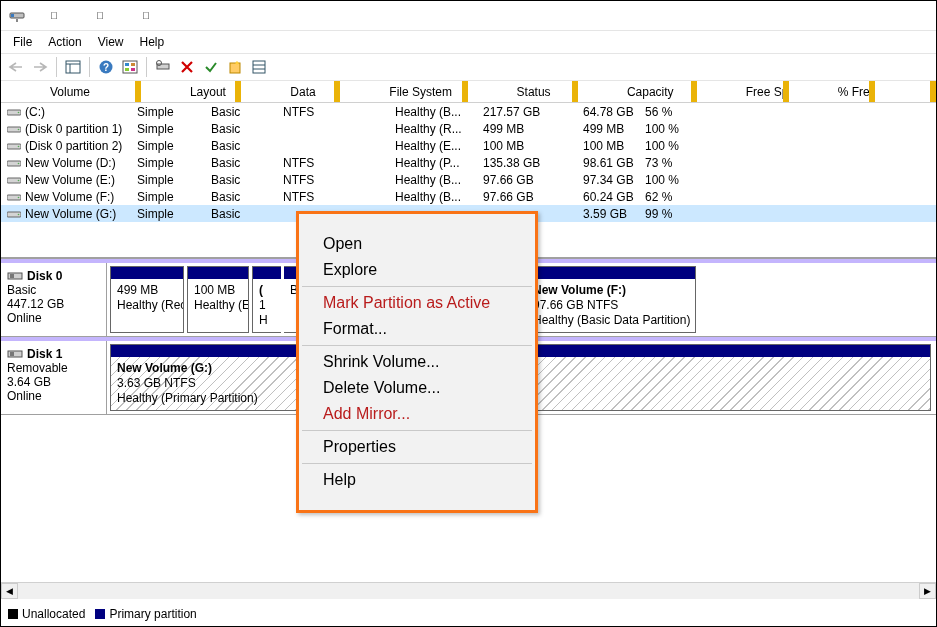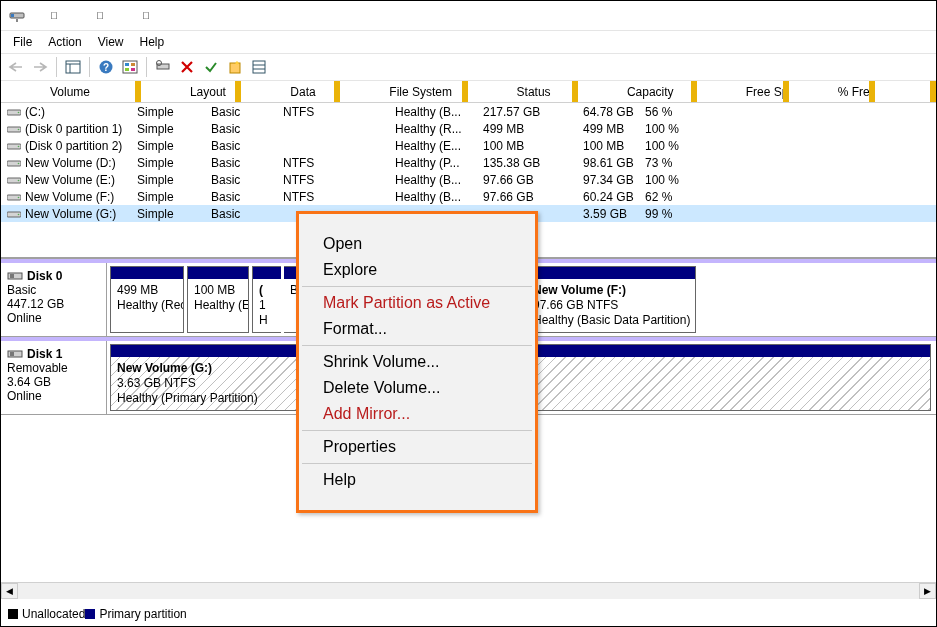--- a/index.html
+++ b/index.html
@@ -27,21 +27,21 @@
   .disk-panels { border-top: 2px solid #a0a0a0; margin-top: 35px; }
   .disk-panel { display: flex; border-top: 4px solid #c4b5fd; border-bottom: 1px solid #a0a0a0; }
   .disk-info { width: 106px; padding: 6px 6px; font-size: 12px; border-right: 1px solid #a0a0a0; }
   .disk-info .dname { font-weight: bold; display: flex; align-items: center; gap:4px; }
   .disk-parts { flex: 1; display: flex; gap: 3px; padding: 3px; }
   .part { border: 1px solid #666; display: flex; flex-direction: column; min-width: 0; }
   .part-header { height: 12px; background: #00007f; }
   .part-body { padding: 4px 6px; font-size: 12px; line-height: 1.25; overflow: hidden; white-space: nowrap; }
   .part-body .pname { font-weight: bold; }
   .diag { background: repeating-linear-gradient(135deg,#ffffff,#ffffff 6px,#c0c0c0 6px,#c0c0c0 7px); }
-  .legend { position: absolute; bottom: 6px; left: 8px; font-size: 12px; display: flex; gap: 0; align-items: center; }
+  .legend { position: absolute; bottom: 6px; left: 8px; font-size: 12px; display: flex; gap: 10px; align-items: center; }
   .legend .sw { width: 10px; height: 10px; display: inline-block; margin-right: 4px; vertical-align: -1px; }
   .ctxmenu { position: absolute; background: #f2f2f2; border: 3px solid #f97316; box-shadow: 2px 2px 4px rgba(0,0,0,0.25); padding: 17px 2px; font-size: 16px; z-index: 10; }
   .ctxitem { padding: 4px 14px 4px 22px; white-space: nowrap; }
   .ctxitem.disabled { color: #b91c1c; }
   .ctxitem.hi { background: #90c8f6; outline: 2px solid #d40000; outline-offset: -1px; }
   .ctxsep { height: 1px; background: #c9c9c9; margin: 3px 1px; }
   .hscrolltrack { height: 17px; border-top: 1px solid #d0d0d0; display: flex; }
   .hbtn { width: 17px; border: 1px solid #ccc; background: #f0f0f0; display:flex; align-items:center; justify-content:center; font-size:9px; }
   .htrack { flex:1; background:#f0f0f0; }
   svg { display: block; }

